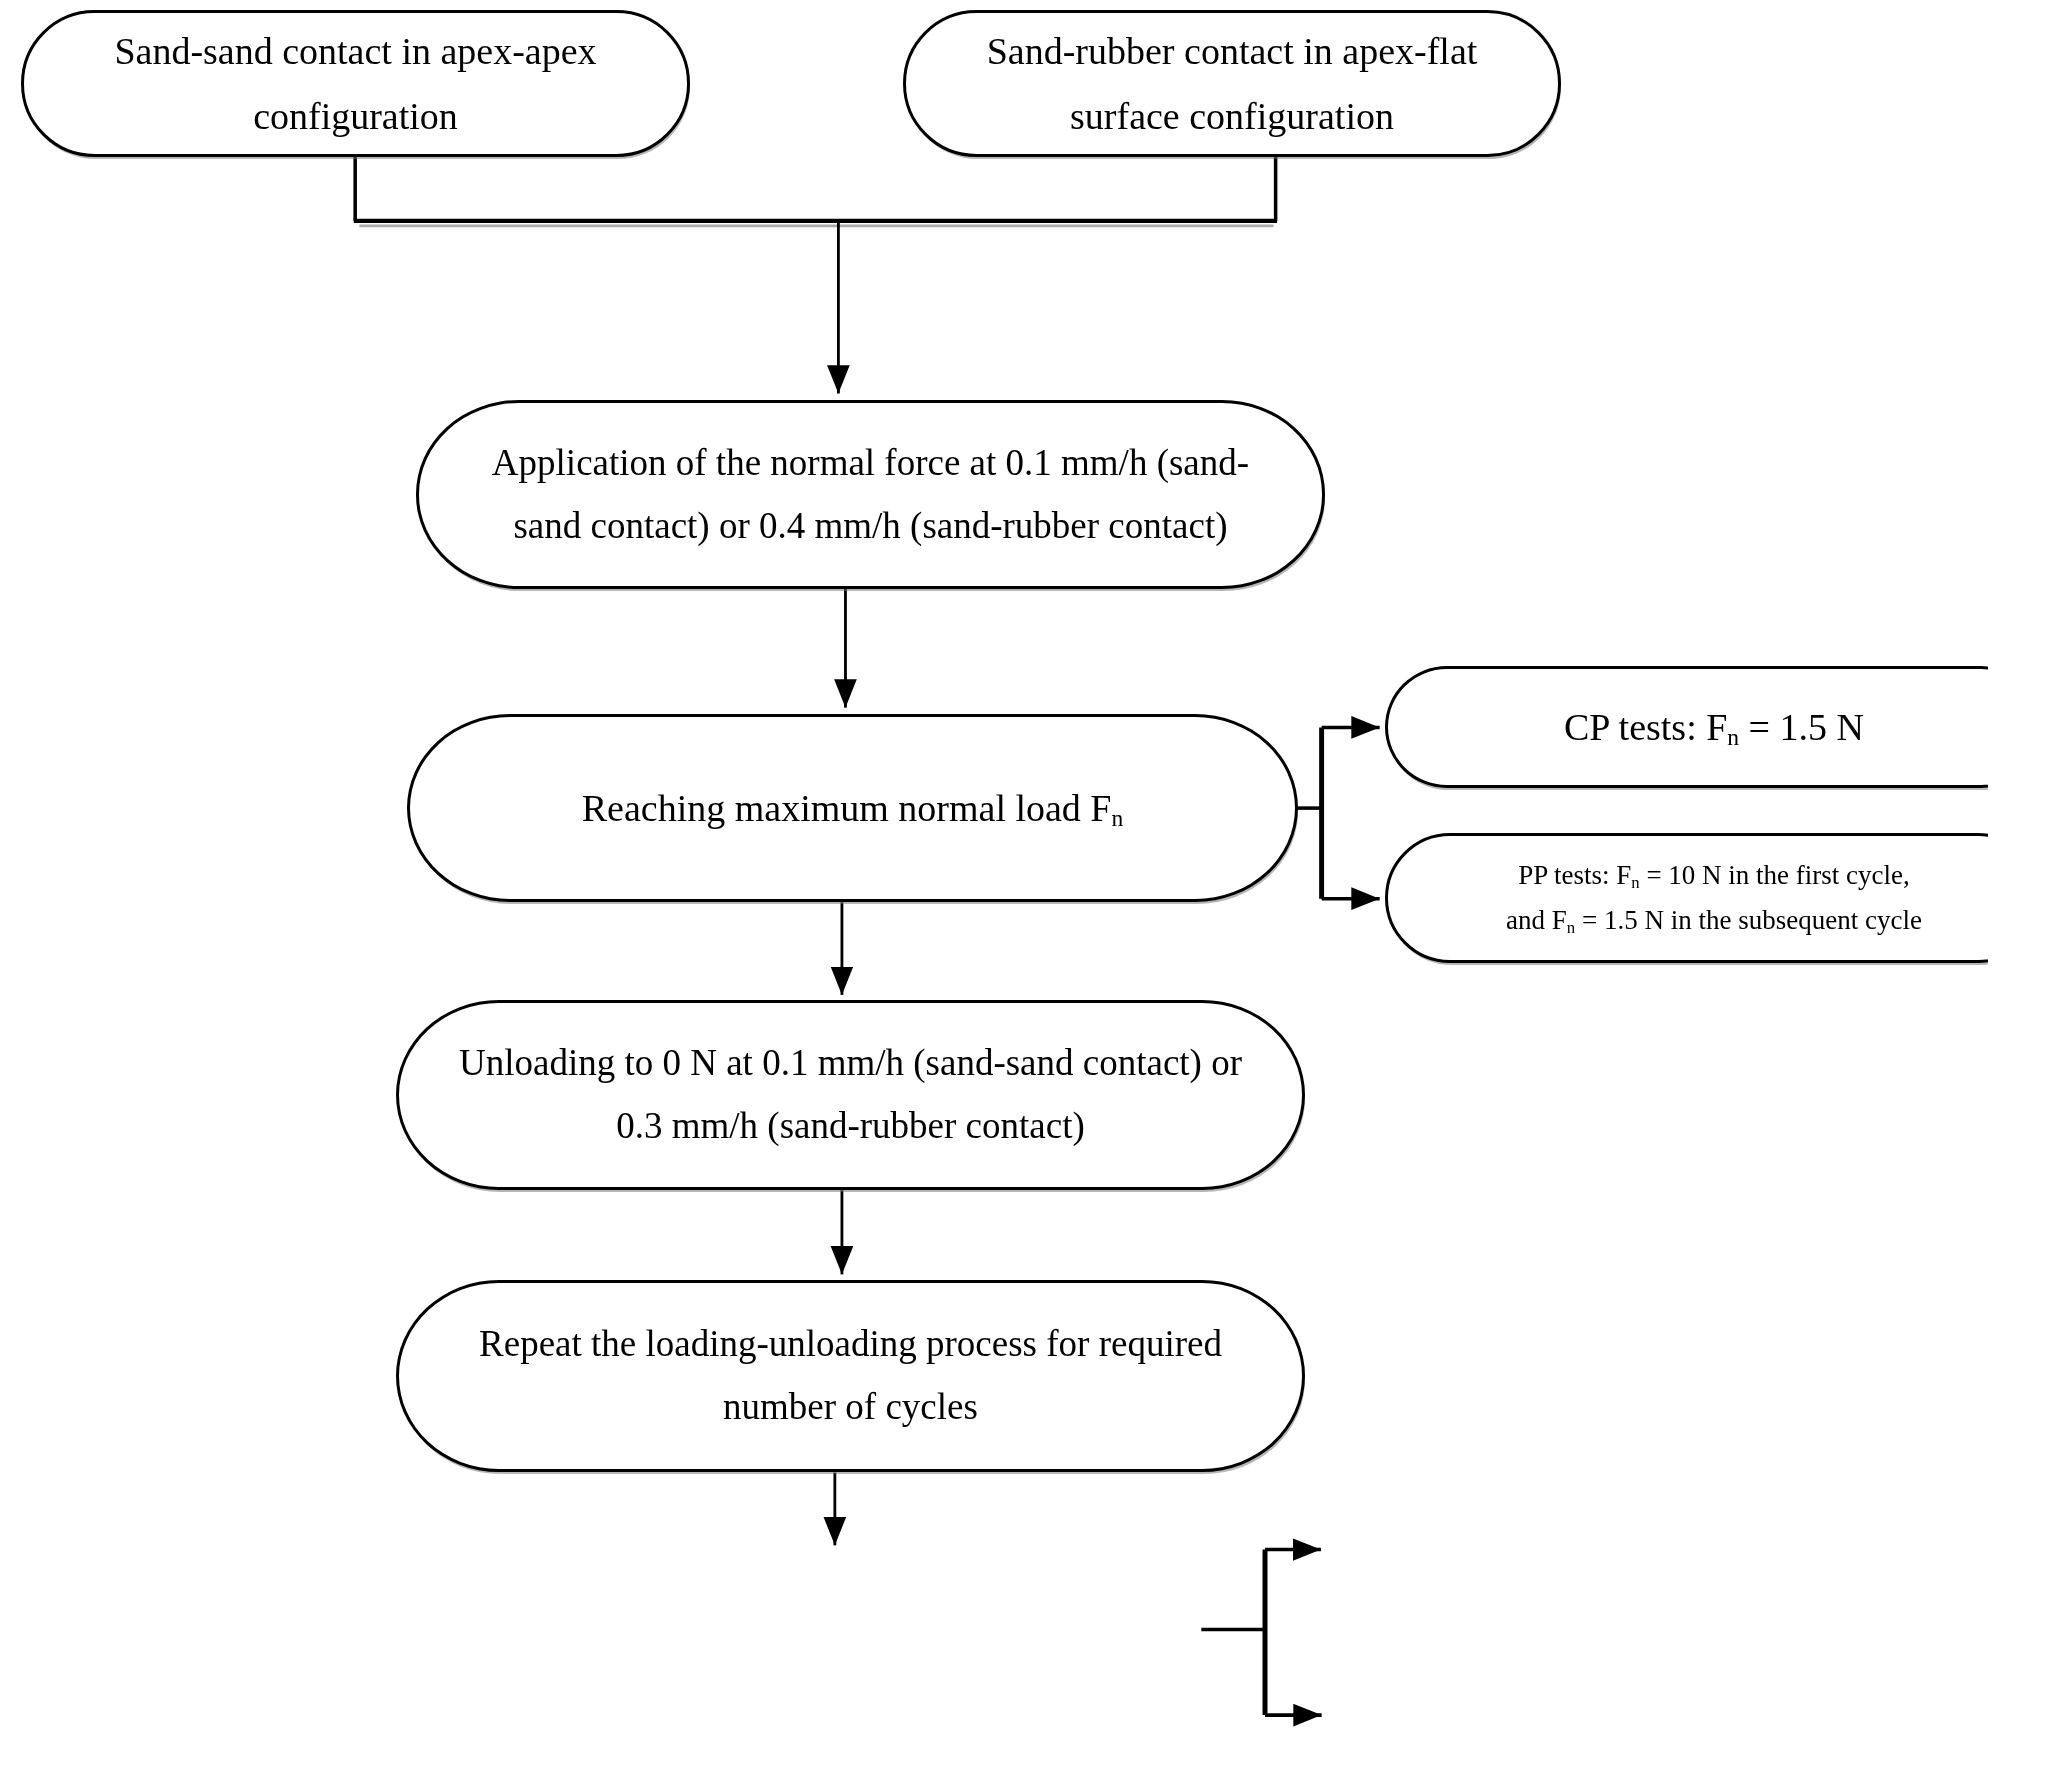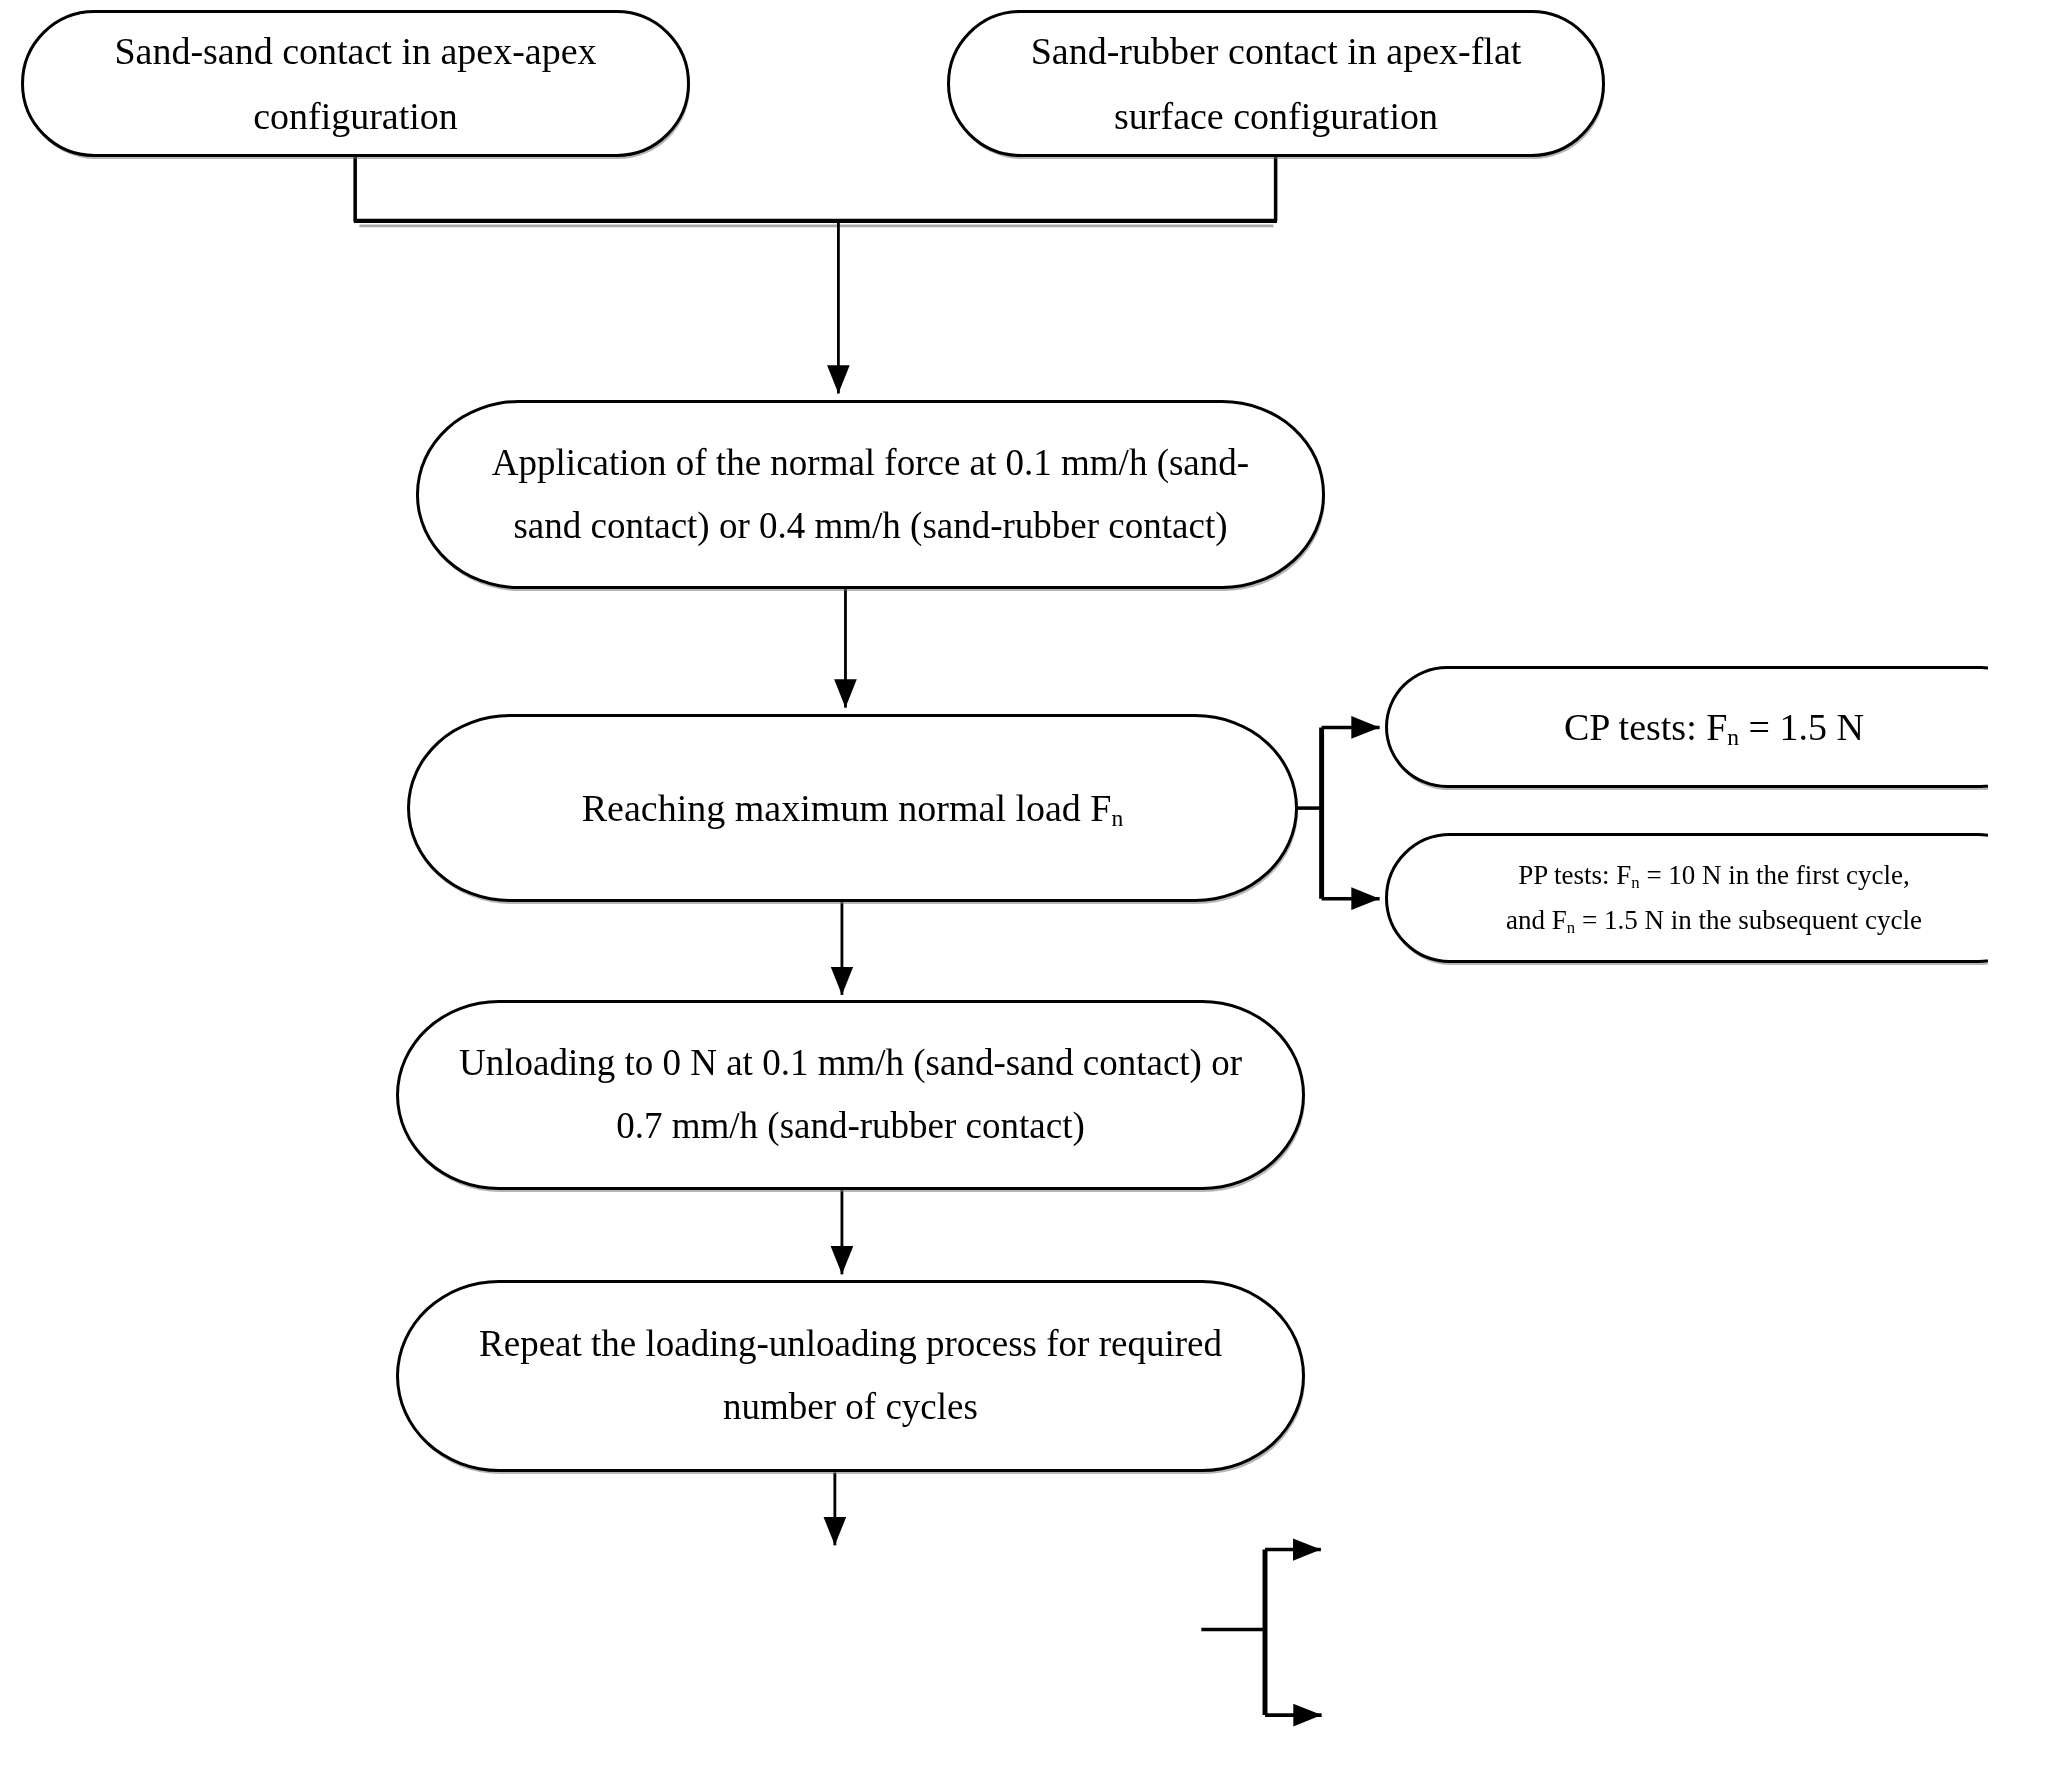--- a/index.html
+++ b/index.html
@@ -42,21 +42,21 @@
   .node .label { display: inline-block; }
   .fs52 { font-size: 37px; }
   .fs48 { font-size: 27px; line-height: 1.65; }
   .fs51 { font-size: 36px; line-height: 1.55; }
   sub, sup { font-size: 0.62em; line-height: 0; }
   sub { vertical-align: -0.22em; }
   sup { vertical-align: 0.5em; }
 
   
   .n-sand-sand      { left: 21px;   top: 10px;   width: 669px;  height: 147px; border-radius: 74px / 74px; }
-  .n-sand-rubber    { left: 947px; top: 10px;   width: 658px;  height: 147px; border-radius: 74px / 74px; }
+  .n-sand-rubber    { left: 903px; top: 10px;   width: 658px;  height: 147px; border-radius: 74px / 74px; }
   .n-apply          { left: 416px;  top: 400px;  width: 909px; height: 189px; border-radius: 103px / 94px; }
   .n-reach          { left: 407px;  top: 714px; width: 891px; height: 188px; border-radius: 103px / 94px; }
   .n-cp             { left: 1385px; top: 666px;  width: 658px;  height: 122px; border-radius: 62px / 61px; }
   .n-pp             { left: 1385px; top: 833px; width: 658px;  height: 130px; border-radius: 65px / 65px; }
   .n-unload         { left: 396px;  top: 1000px; width: 909px; height: 190px; border-radius: 103px / 95px; }
   .n-repeat         { left: 396px;  top: 1280px; width: 909px; height: 192px; border-radius: 103px / 96px; }
   .n-calc           { left: 449px;  top: 1551px; width: 753px; height: 158px; border-radius: 74px / 79px; }
   .n-res-sand       { left: 1326px; top: 1486px; width: 621px;  height: 127px; border-radius: 65px / 64px; }
   .n-res-rubber     { left: 1327px; top: 1657px; width: 623px;  height: 117px; border-radius: 64px / 58px; }
 </style>
@@ -118,21 +118,21 @@
 
   <div class="node n-cp">
     <span class="label"><span>CP tests: F</span><sub>n</sub><span> = 1.5 N</span></span>
   </div>
 
   <div class="node n-pp fs48">
     <span class="label"><span>PP tests: F</span><sub>n</sub><span> = 10 N in the first cycle,</span><br><span>and F</span><sub>n</sub><span> = 1.5 N in the subsequent cycle</span></span>
   </div>
 
   <div class="node n-unload fs52">
-    <span class="label"><span>Unloading to 0 N at 0.1 mm/h (sand-sand contact) or</span><br><span>0.7 mm/h (sand-rubber contact)</span></span>
+    <span class="label"><span>Unloading to 0 N at 0.1 mm/h (sand-sand contact) or</span><br><span>0.3 mm/h (sand-rubber contact)</span></span>
   </div>
 
   <div class="node n-repeat fs52">
     <span class="label"><span>Repeat the loading-unloading process for required</span><br><span>number of cycles</span></span>
   </div>
 
 
 
 
 </div>

